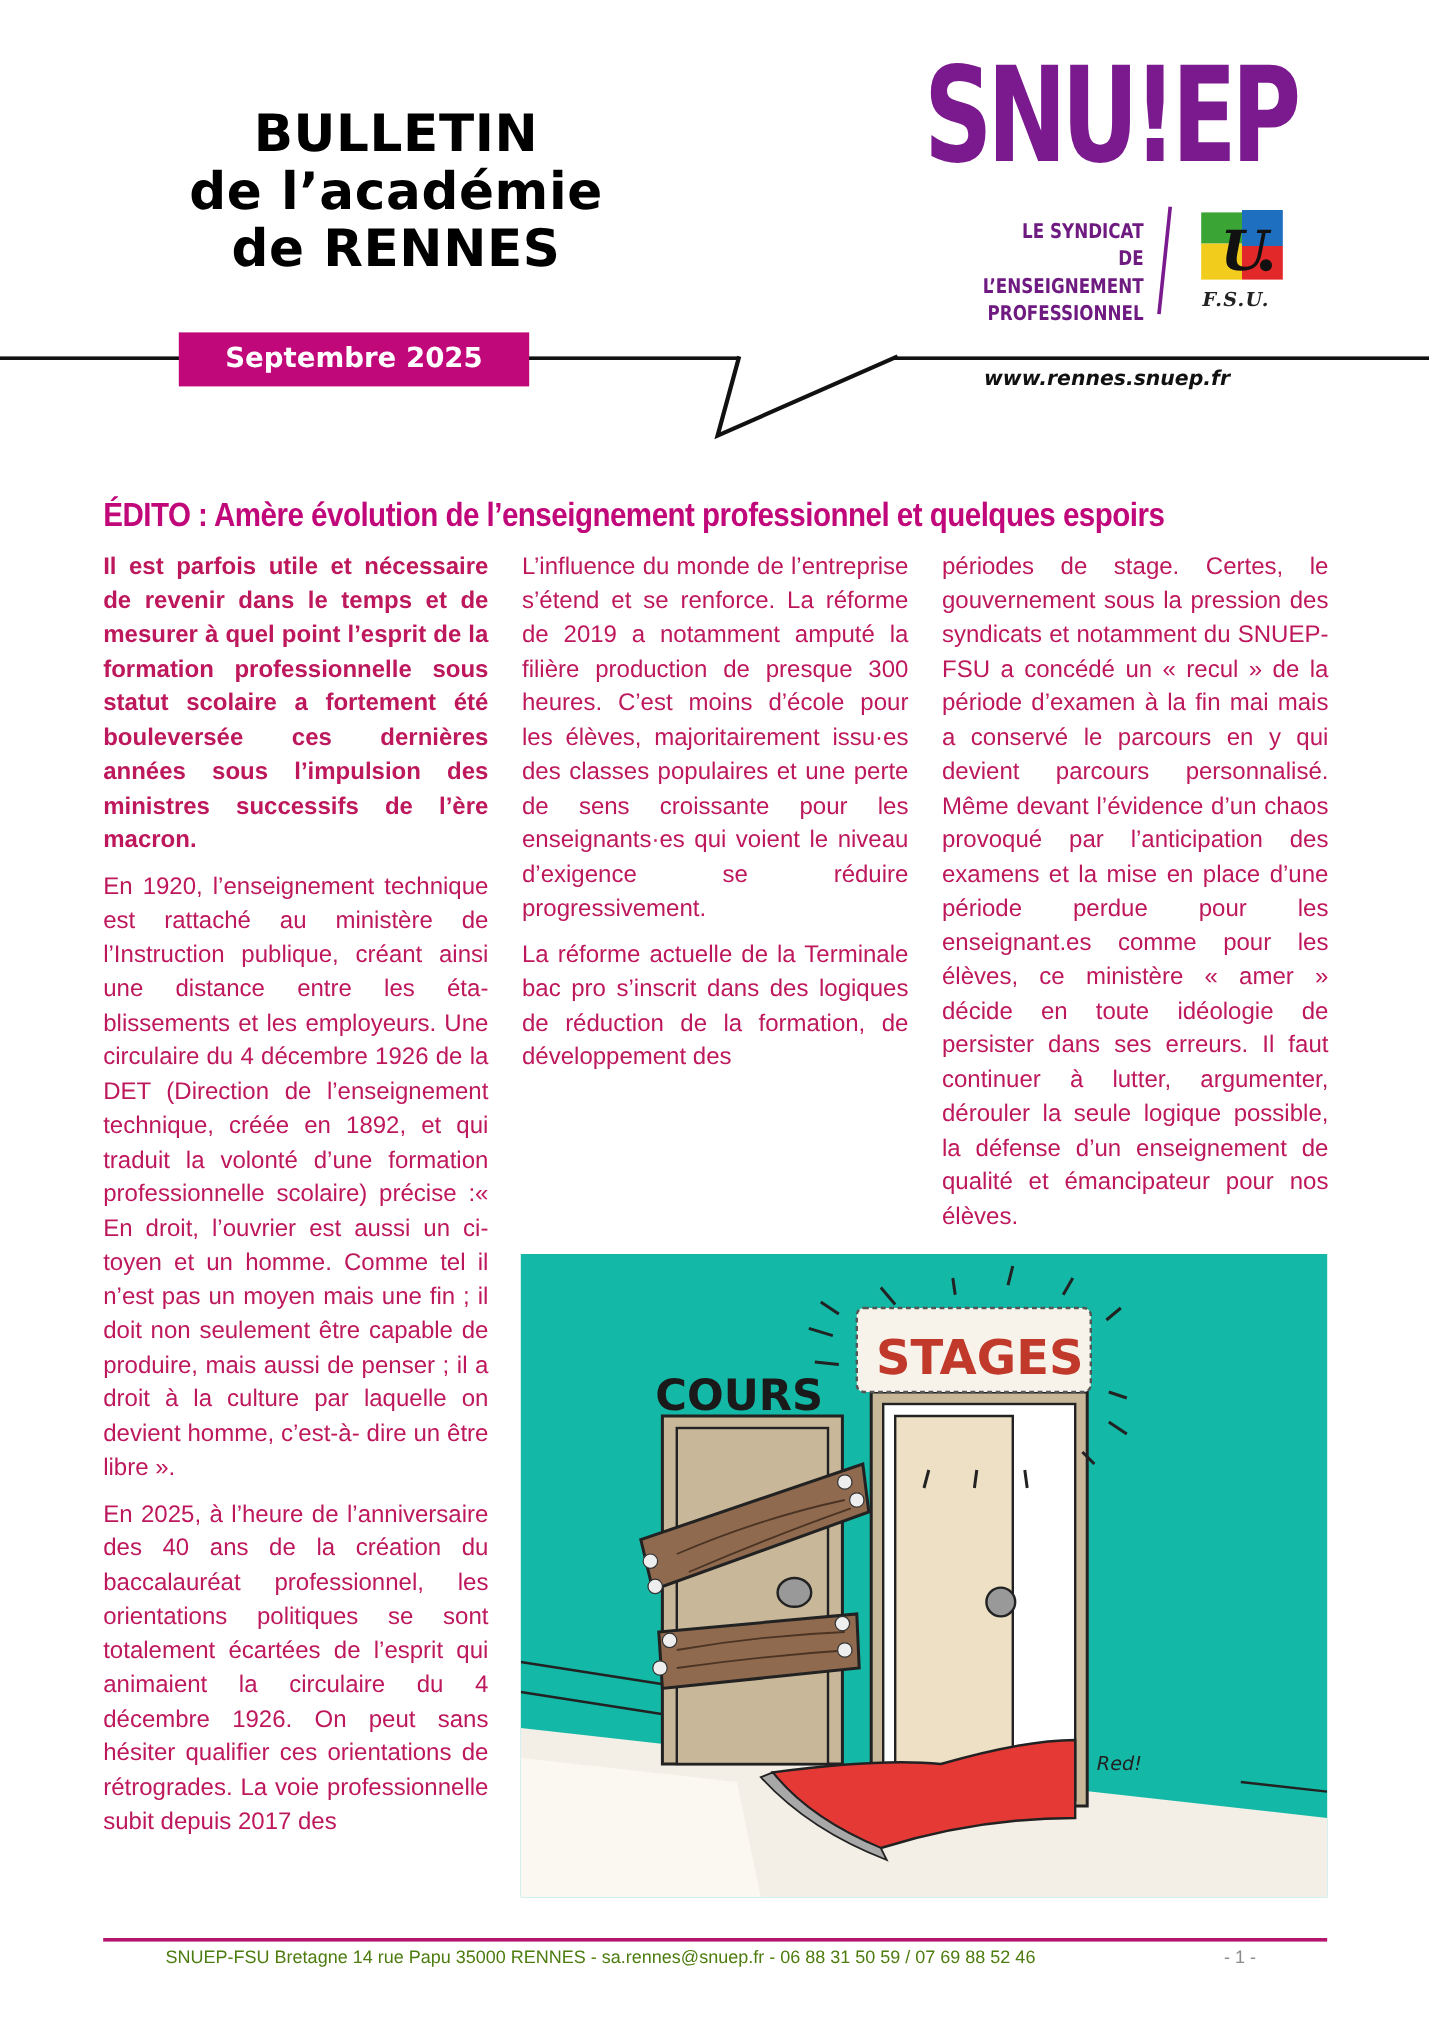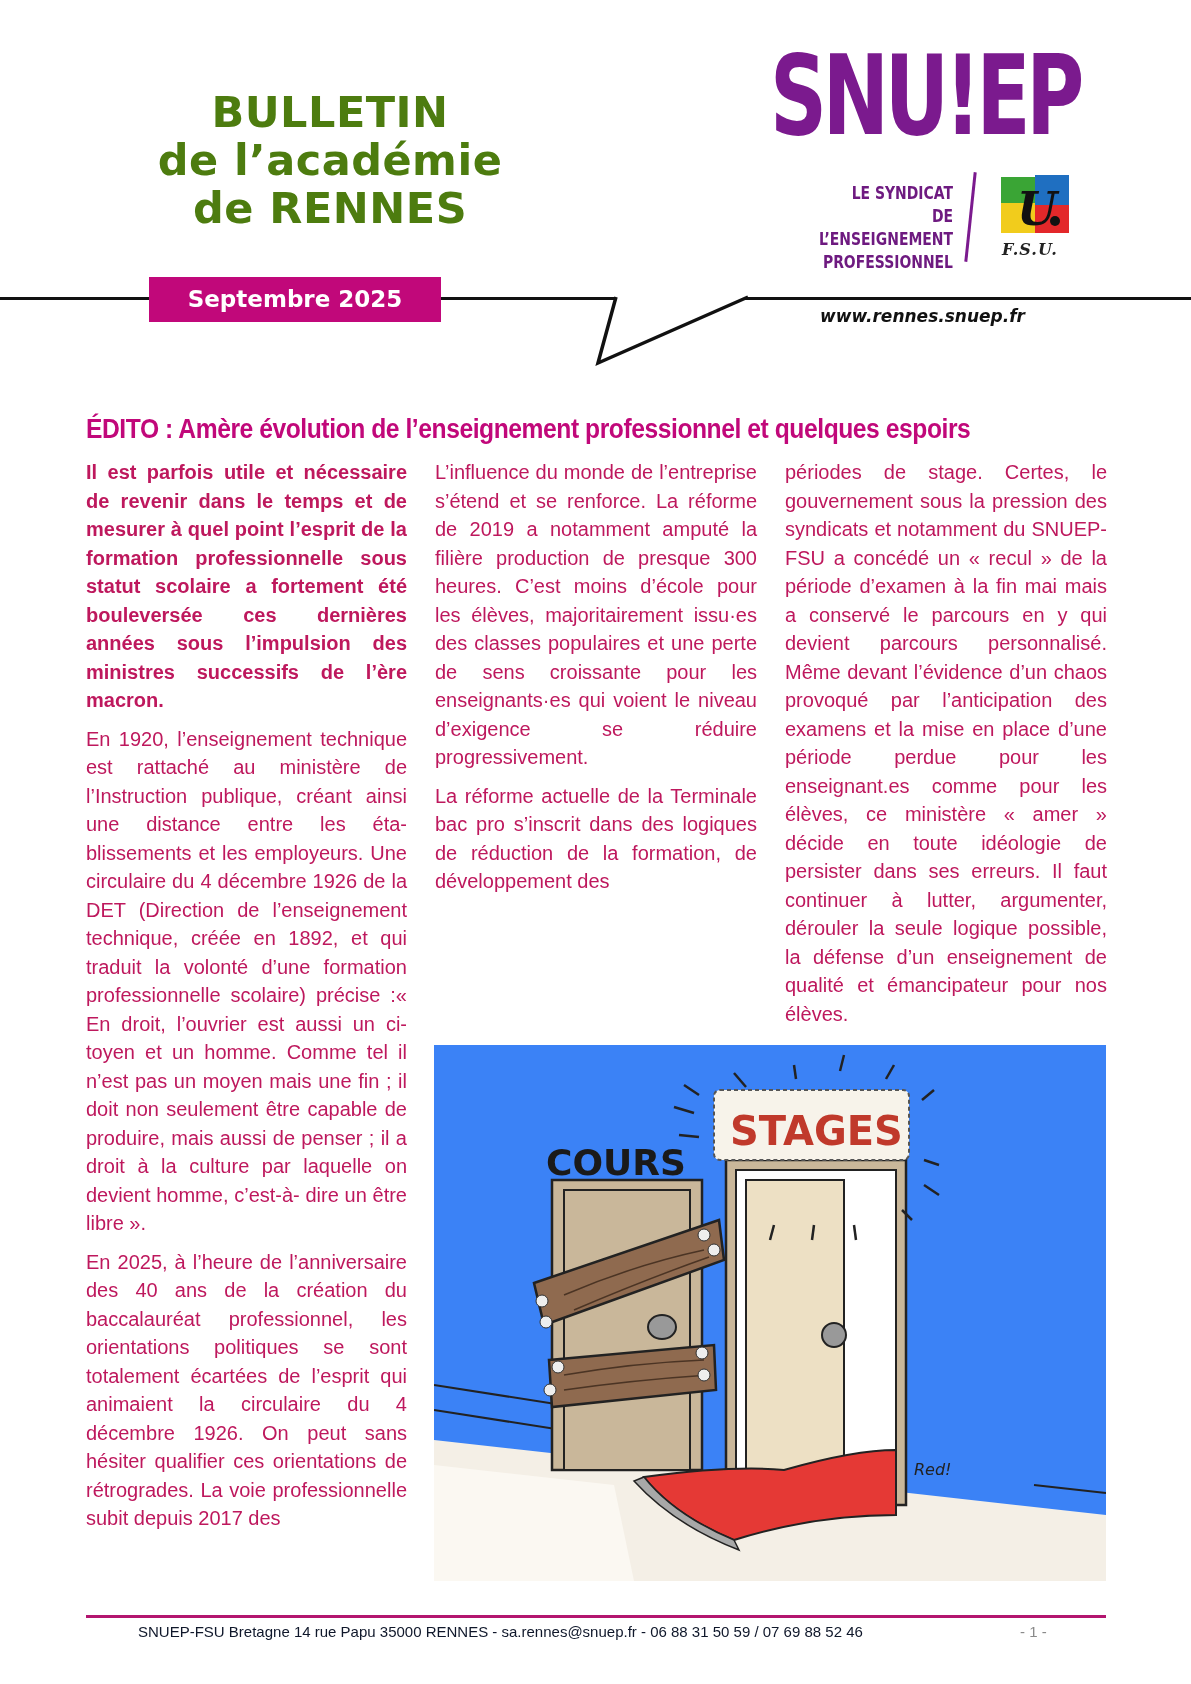--- a/index.html
+++ b/index.html
@@ -2,21 +2,21 @@
 <html><head>
 <meta charset="utf-8">
 <style>
   * { margin: 0; padding: 0; box-sizing: border-box; }
   html, body { width: 1191px; height: 1684px; background: #ffffff; overflow: hidden; }
   body { position: relative; font-family: "Liberation Sans", sans-serif; color: #1a1a1a; }
 
   .masthead-title {
     position: absolute; left: 120px; top: 88px; width: 420px;
     text-align: center; font-family: "DejaVu Sans", sans-serif; font-weight: bold;
-    font-size: 43px; line-height: 48px; color: #4d7c0f;
+    font-size: 43px; line-height: 48px; color: #000000;
   }
   .masthead-title div { letter-spacing: 0.5px; }
 
   .header-rule { position: absolute; top: 297px; height: 3px; background: #111; }
   .date-badge {
     position: absolute; left: 149px; top: 277px; width: 292px; height: 45px;
     background: #c1087a; color: #fff; font-family: "DejaVu Sans", sans-serif; font-weight: bold;
     font-size: 23px; line-height: 45px; text-align: center;
   }
   .speech-tail { position: absolute; left: 580px; top: 290px; }
@@ -46,24 +46,24 @@
     transform: scaleX(0.88); transform-origin: left top; white-space: nowrap;
   }
 
   .col { position: absolute; font-size: 20px; line-height: 28.5px; text-align: justify; hyphens: manual; color: #be185d; }
   .col p { margin-bottom: 10px; }
   .col .lead { font-weight: bold; }
   .col1 { left: 86px; top: 458px; width: 321px; }
   .col2 { left: 435px; top: 458px; width: 322px; }
   .col3 { left: 785px; top: 458px; width: 322px; }
 
-  .cartoon { position: absolute; left: 434px; top: 1045px; width: 672px; height: 536px; background: #3b82f6; overflow: hidden; }
+  .cartoon { position: absolute; left: 434px; top: 1045px; width: 672px; height: 536px; background: #14b8a6; overflow: hidden; }
 
   .footer-rule { position: absolute; left: 86px; top: 1615px; width: 1020px; height: 3px; background: #b3156f; }
-  .footer-text { position: absolute; left: 138px; top: 1623px; font-size: 15px; color: #0f172a; letter-spacing: 0px; white-space: nowrap; }
+  .footer-text { position: absolute; left: 138px; top: 1623px; font-size: 15px; color: #4d7c0f; letter-spacing: 0px; white-space: nowrap; }
   .footer-page { position: absolute; left: 1020px; top: 1623px; font-size: 15px; color: #8a8a8a; }
 </style>
 </head>
 <body>
 
 <div class="masthead-title">
   <div>BULLETIN</div>
   <div>de l’académie</div>
   <div>de RENNES</div>
 </div>

